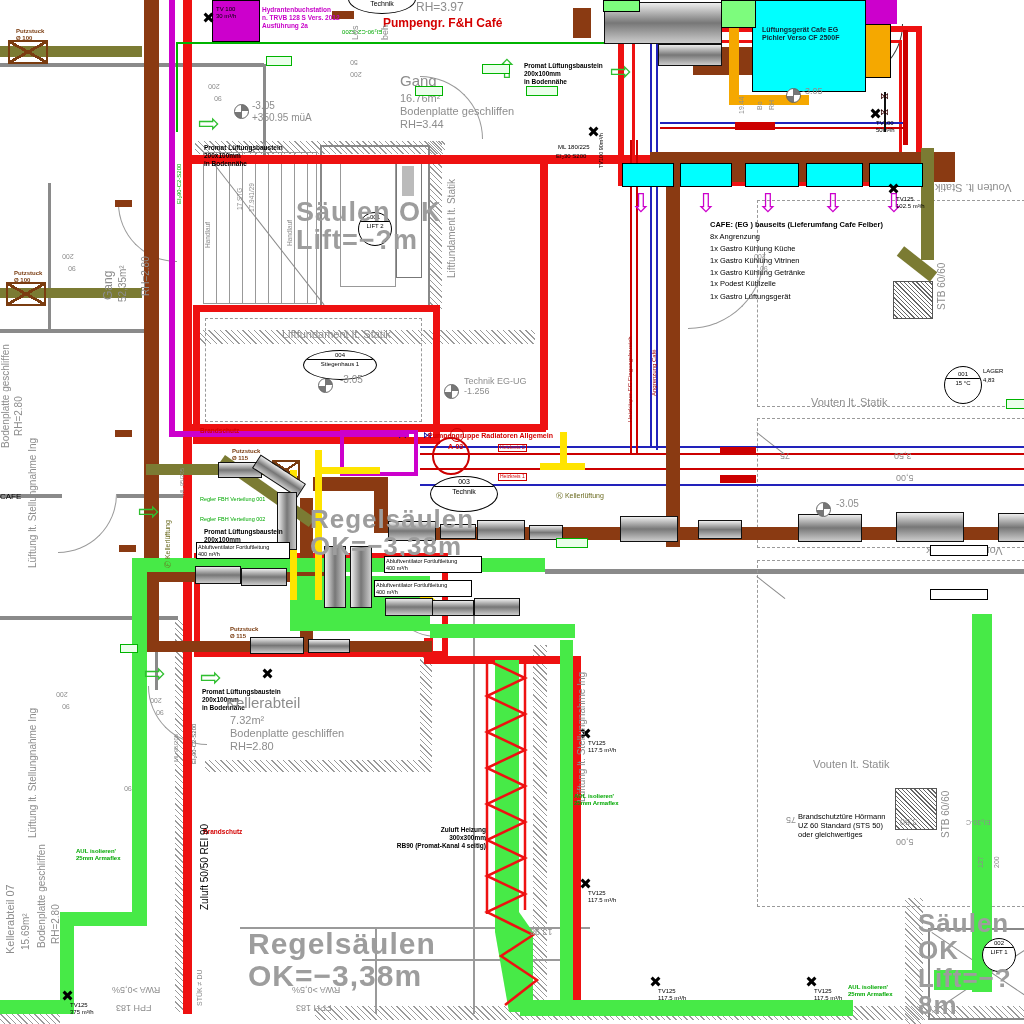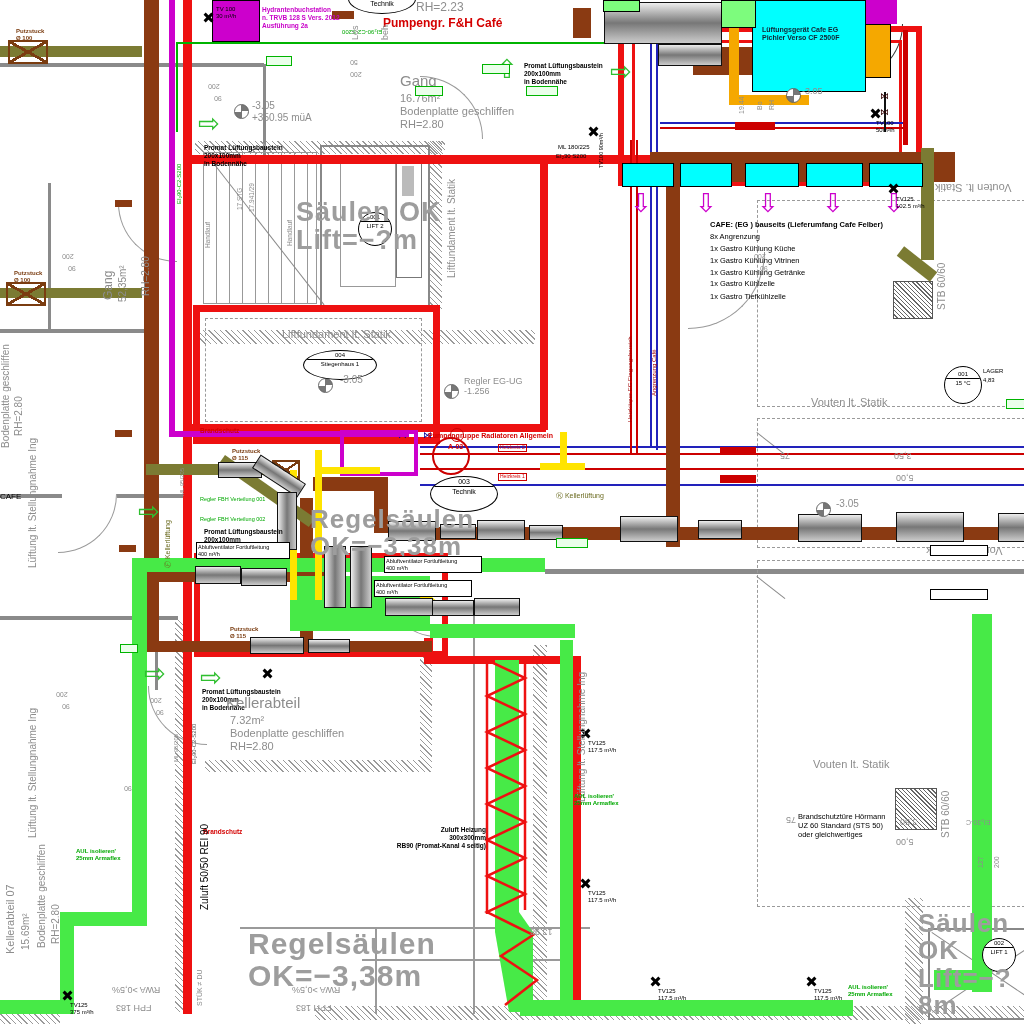--- a/index.html
+++ b/index.html
@@ -298,21 +298,21 @@
   </div>
   <div class="tagc" style="left:348px;top:-16px;width:66px;height:28px;border-radius:50%">
     <div style="padding-top:14px;font-size:7px">Technik</div>
   </div>
 
   <div class="t mag" style="left:262px;top:6px;font-size:6.5px;font-weight:bold">Hydrantenbuchstation
 n. TRVB 128 S Vers. 2012
 Ausführung 2a</div>
   <div class="t" style="left:216px;top:6px;font-size:6px">TV 100
 30 m³/h</div>
-  <div class="t g" style="left:416px;top:0;font-size:12px">RH=2.23</div>
+  <div class="t g" style="left:416px;top:0;font-size:12px">RH=3.97</div>
   <div class="t red" style="left:383px;top:16px;font-size:12px;font-weight:bold">Pumpengr. F&amp;H Café</div>
   <div class="t brn" style="left:16px;top:28px;font-size:6px;font-weight:bold">Putzstuck
 Ø 100</div>
   <div class="t brn" style="left:14px;top:270px;font-size:6px;font-weight:bold">Putzstuck
 Ø 100</div>
   <div class="t brn" style="left:232px;top:448px;font-size:6px;font-weight:bold">Putzstuck
 Ø 115</div>
   <div class="t brn" style="left:230px;top:626px;font-size:6px;font-weight:bold">Putzstuck
 Ø 115</div>
   <div class="t" style="left:762px;top:26px;font-size:7px;font-weight:bold;color:#123">Lüftungsgerät Cafe EG
@@ -325,21 +325,21 @@
 in Bodennähe</div>
   <div class="t" style="left:204px;top:528px;font-size:6.5px;font-weight:bold">Promat Lüftungsbaustein
 200x100mm
 in Bodennähe</div>
   <div class="t" style="left:202px;top:688px;font-size:6.5px;font-weight:bold">Promat Lüftungsbaustein
 200x100mm
 in Bodennähe</div>
   <div class="t g" style="left:400px;top:72px;font-size:15px">Gang</div>
   <div class="t g" style="left:400px;top:92px;font-size:11px">16.76m²
 Bodenplatte geschliffen
-RH=2.80</div>
+RH=3.44</div>
   <div class="t g" style="left:252px;top:100px;font-size:10px">-3.05</div>
   <div class="t g" style="left:252px;top:112px;font-size:10px">+350.95 müA</div>
   <div class="t g" style="left:802px;top:86px;font-size:9px">-3.05</div>
   <div class="t" style="left:558px;top:144px;font-size:6px">ML 180/225</div>
   <div class="t" style="left:556px;top:153px;font-size:6px">EI₂30 S200</div>
   <div class="t v" style="left:598px;top:168px;font-size:5.5px">TV100 90m³/h</div>
   <div class="t" style="left:876px;top:120px;font-size:6px">TV100
 50m³/h</div>
   <div class="t" style="left:896px;top:196px;font-size:6px">TV125
 102.5 m³/h</div>
@@ -349,31 +349,31 @@
 Lift=−?8m</div>
   <div class="t big" style="left:310px;top:506px;font-size:26px">Regelsäulen
 OK=−3,38m</div>
   <div class="t big" style="left:248px;top:928px;font-size:30px">Regelsäulen
 OK=−3,38m</div>
   <div class="t" style="left:710px;top:220px;font-size:7.5px;font-weight:bold">CAFE: (EG ) bauseits (Lieferumfang Cafe Felber)</div>
   <div class="t" style="left:710px;top:232px;font-size:7.5px">8x Angrenzung</div>
   <div class="t" style="left:710px;top:244px;font-size:7.5px">1x Gastro Kühlung Küche</div>
   <div class="t" style="left:710px;top:256px;font-size:7.5px">1x Gastro Kühlung Vitrinen</div>
   <div class="t" style="left:710px;top:268px;font-size:7.5px">1x Gastro Kühlung Getränke</div>
-  <div class="t" style="left:710px;top:279px;font-size:7.5px">1x Gastro Kühlzelle</div>
-  <div class="t" style="left:710px;top:292px;font-size:7.5px">1x Gastro Tiefkühlzelle</div>
+  <div class="t" style="left:710px;top:279px;font-size:7.5px">1x Podest Kühlzelle</div>
+  <div class="t" style="left:710px;top:292px;font-size:7.5px">1x Gastro Lüftungsgerät</div>
   <div class="t g v" style="left:936px;top:310px;font-size:10px">STB 60/60</div>
   <div class="t g v" style="left:940px;top:838px;font-size:10px">STB 60/60</div>
   <div class="t g" style="left:282px;top:328px;font-size:11px">Liftfundament lt. Statik</div>
   <div class="t g v" style="left:446px;top:278px;font-size:10px">Liftfundament lt. Statik</div>
   <div class="t g v" style="left:236px;top:210px;font-size:6.5px">17 STG</div>
   <div class="t g v" style="left:248px;top:212px;font-size:6.5px">17.941/29</div>
   <div class="t g v" style="left:204px;top:248px;font-size:6.5px">Handlauf</div>
   <div class="t g v" style="left:286px;top:246px;font-size:6.5px">Handlauf</div>
-  <div class="t g" style="left:464px;top:376px;font-size:9px">Regler EG-UG</div>
+  <div class="t g" style="left:464px;top:376px;font-size:9px">Technik EG-UG</div>
   <div class="t g" style="left:464px;top:386px;font-size:9px">-1.256</div>
   <div class="t g" style="left:340px;top:374px;font-size:10px">-3.05</div>
   <div class="t g" style="left:836px;top:498px;font-size:10px">-3.05</div>
   <div class="t g" style="left:811px;top:396px;font-size:11px">Vouten lt. Statik</div>
   <div class="t g u" style="left:926px;top:544px;font-size:11px">Vouten lt. Statik</div>
   <div class="t g" style="left:813px;top:758px;font-size:11px">Vouten lt. Statik</div>
   <div class="t g u" style="left:935px;top:181px;font-size:11px">Vouten lt. Statik</div>
   <div class="t red" style="left:200px;top:427px;font-size:6.5px;font-weight:bold">Brandschutz</div>
   <div class="t red" style="left:203px;top:828px;font-size:6.5px;font-weight:bold">Brandschutz</div>
   <div class="t red" style="left:428px;top:432px;font-size:7px;font-weight:bold">Pumpengruppe Radiatoren Allgemein</div>

